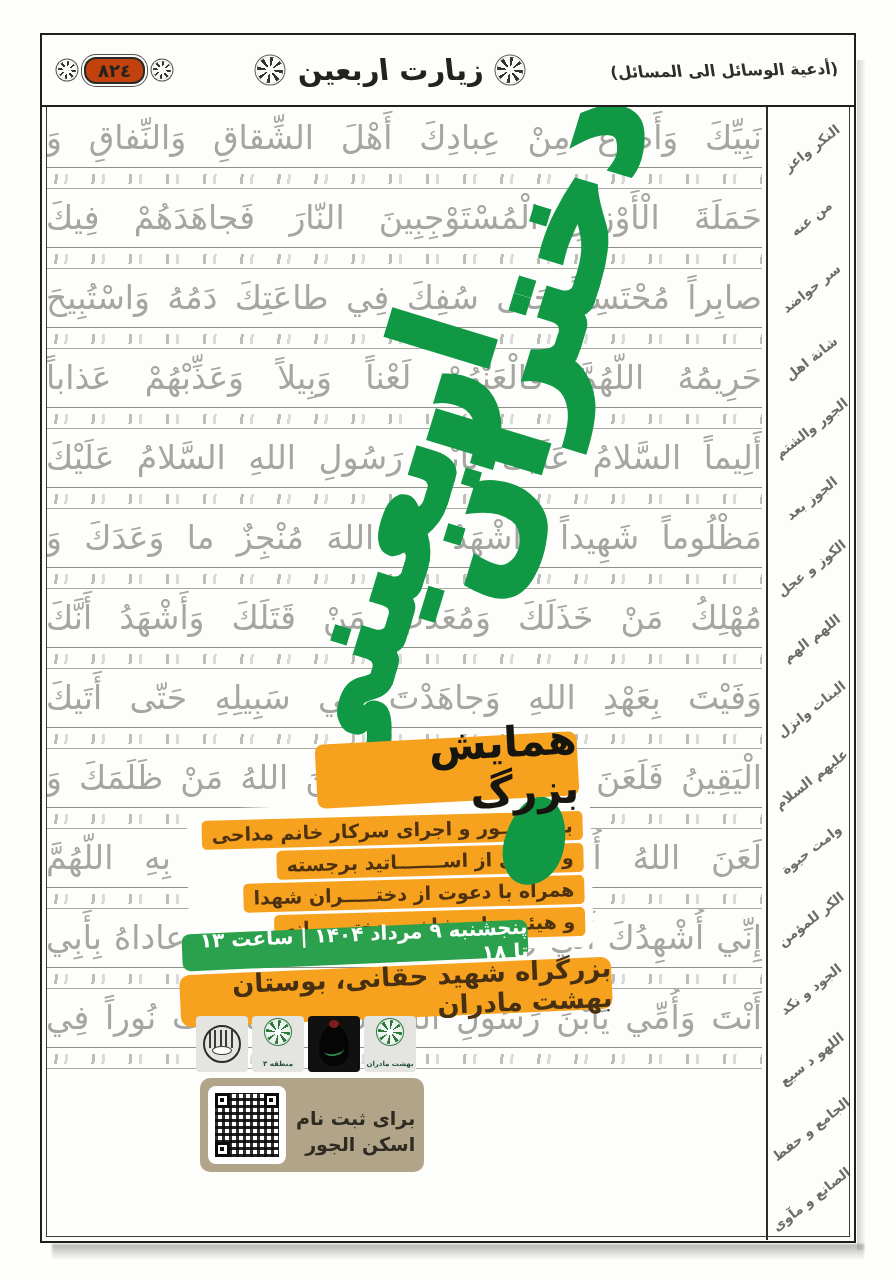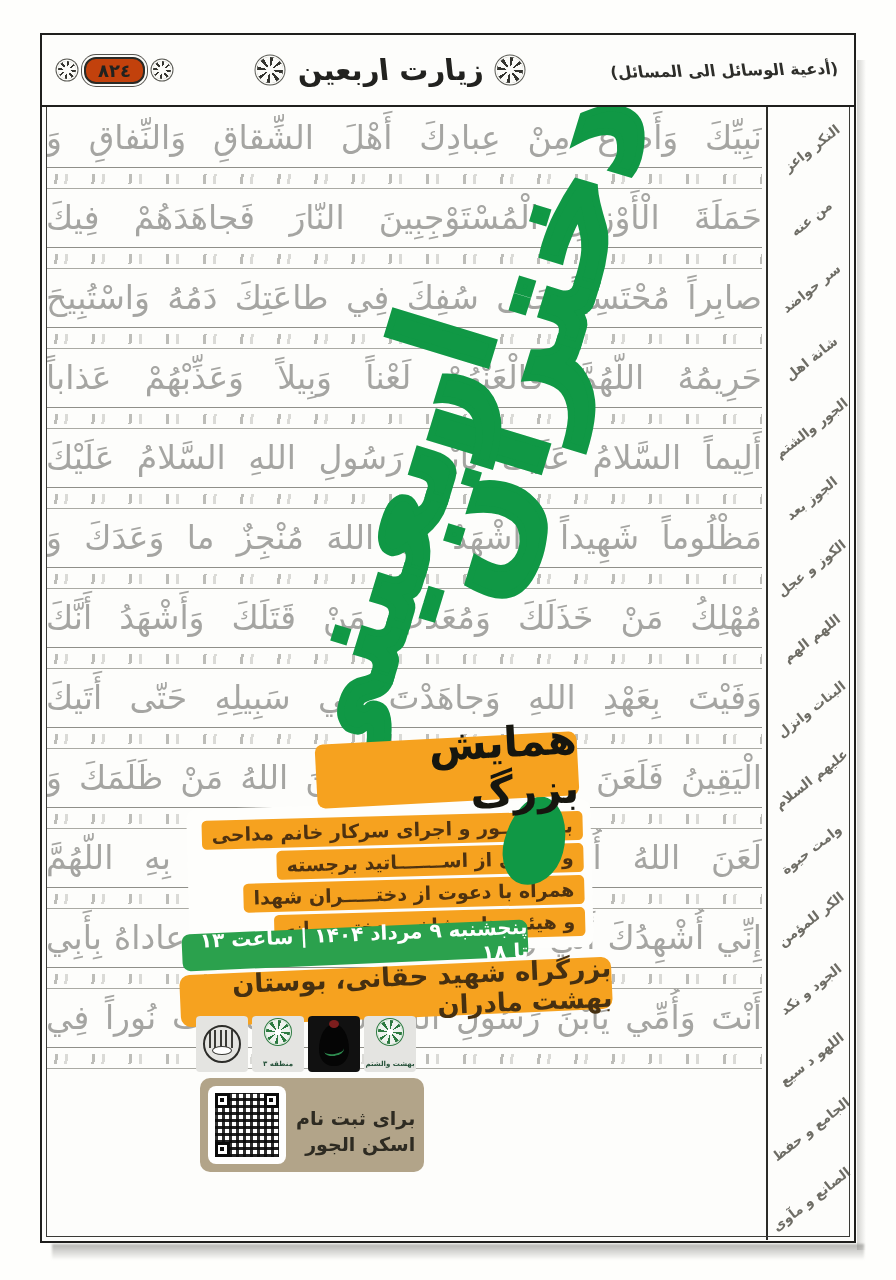--- a/index.html
+++ b/index.html
@@ -251,21 +251,21 @@
 
       <span class="info-line" style="background: rgb(246, 162, 31);">و هیئت های شاخص دختـــــرانه</span>
     </div>
 
   <div class="date-bar" style="background: rgb(43, 161, 77);">پنجشنبه ۹ مرداد ۱۴۰۴ | ساعت ۱۳ تا ۱۸</div>
   <div class="location-bar" style="background: rgb(246, 162, 31);">بزرگراه شهید حقانی، بوستان بهشت مادران</div>
 
   <div class="logos-row">
     <div class="logo-tile">
       <span class="muni-flower"></span>
-      <span class="logo-caption">بهشت والشتم</span>
+      <span class="logo-caption">بهشت مادران</span>
     </div>
     <div class="logo-tile dark">
       <span class="chador"></span>
     </div>
     <div class="logo-tile">
       <span class="muni-flower"></span>
       <span class="logo-caption">منطقه ۳</span>
     </div>
     <div class="logo-tile">
       <span class="org-circle"></span>

